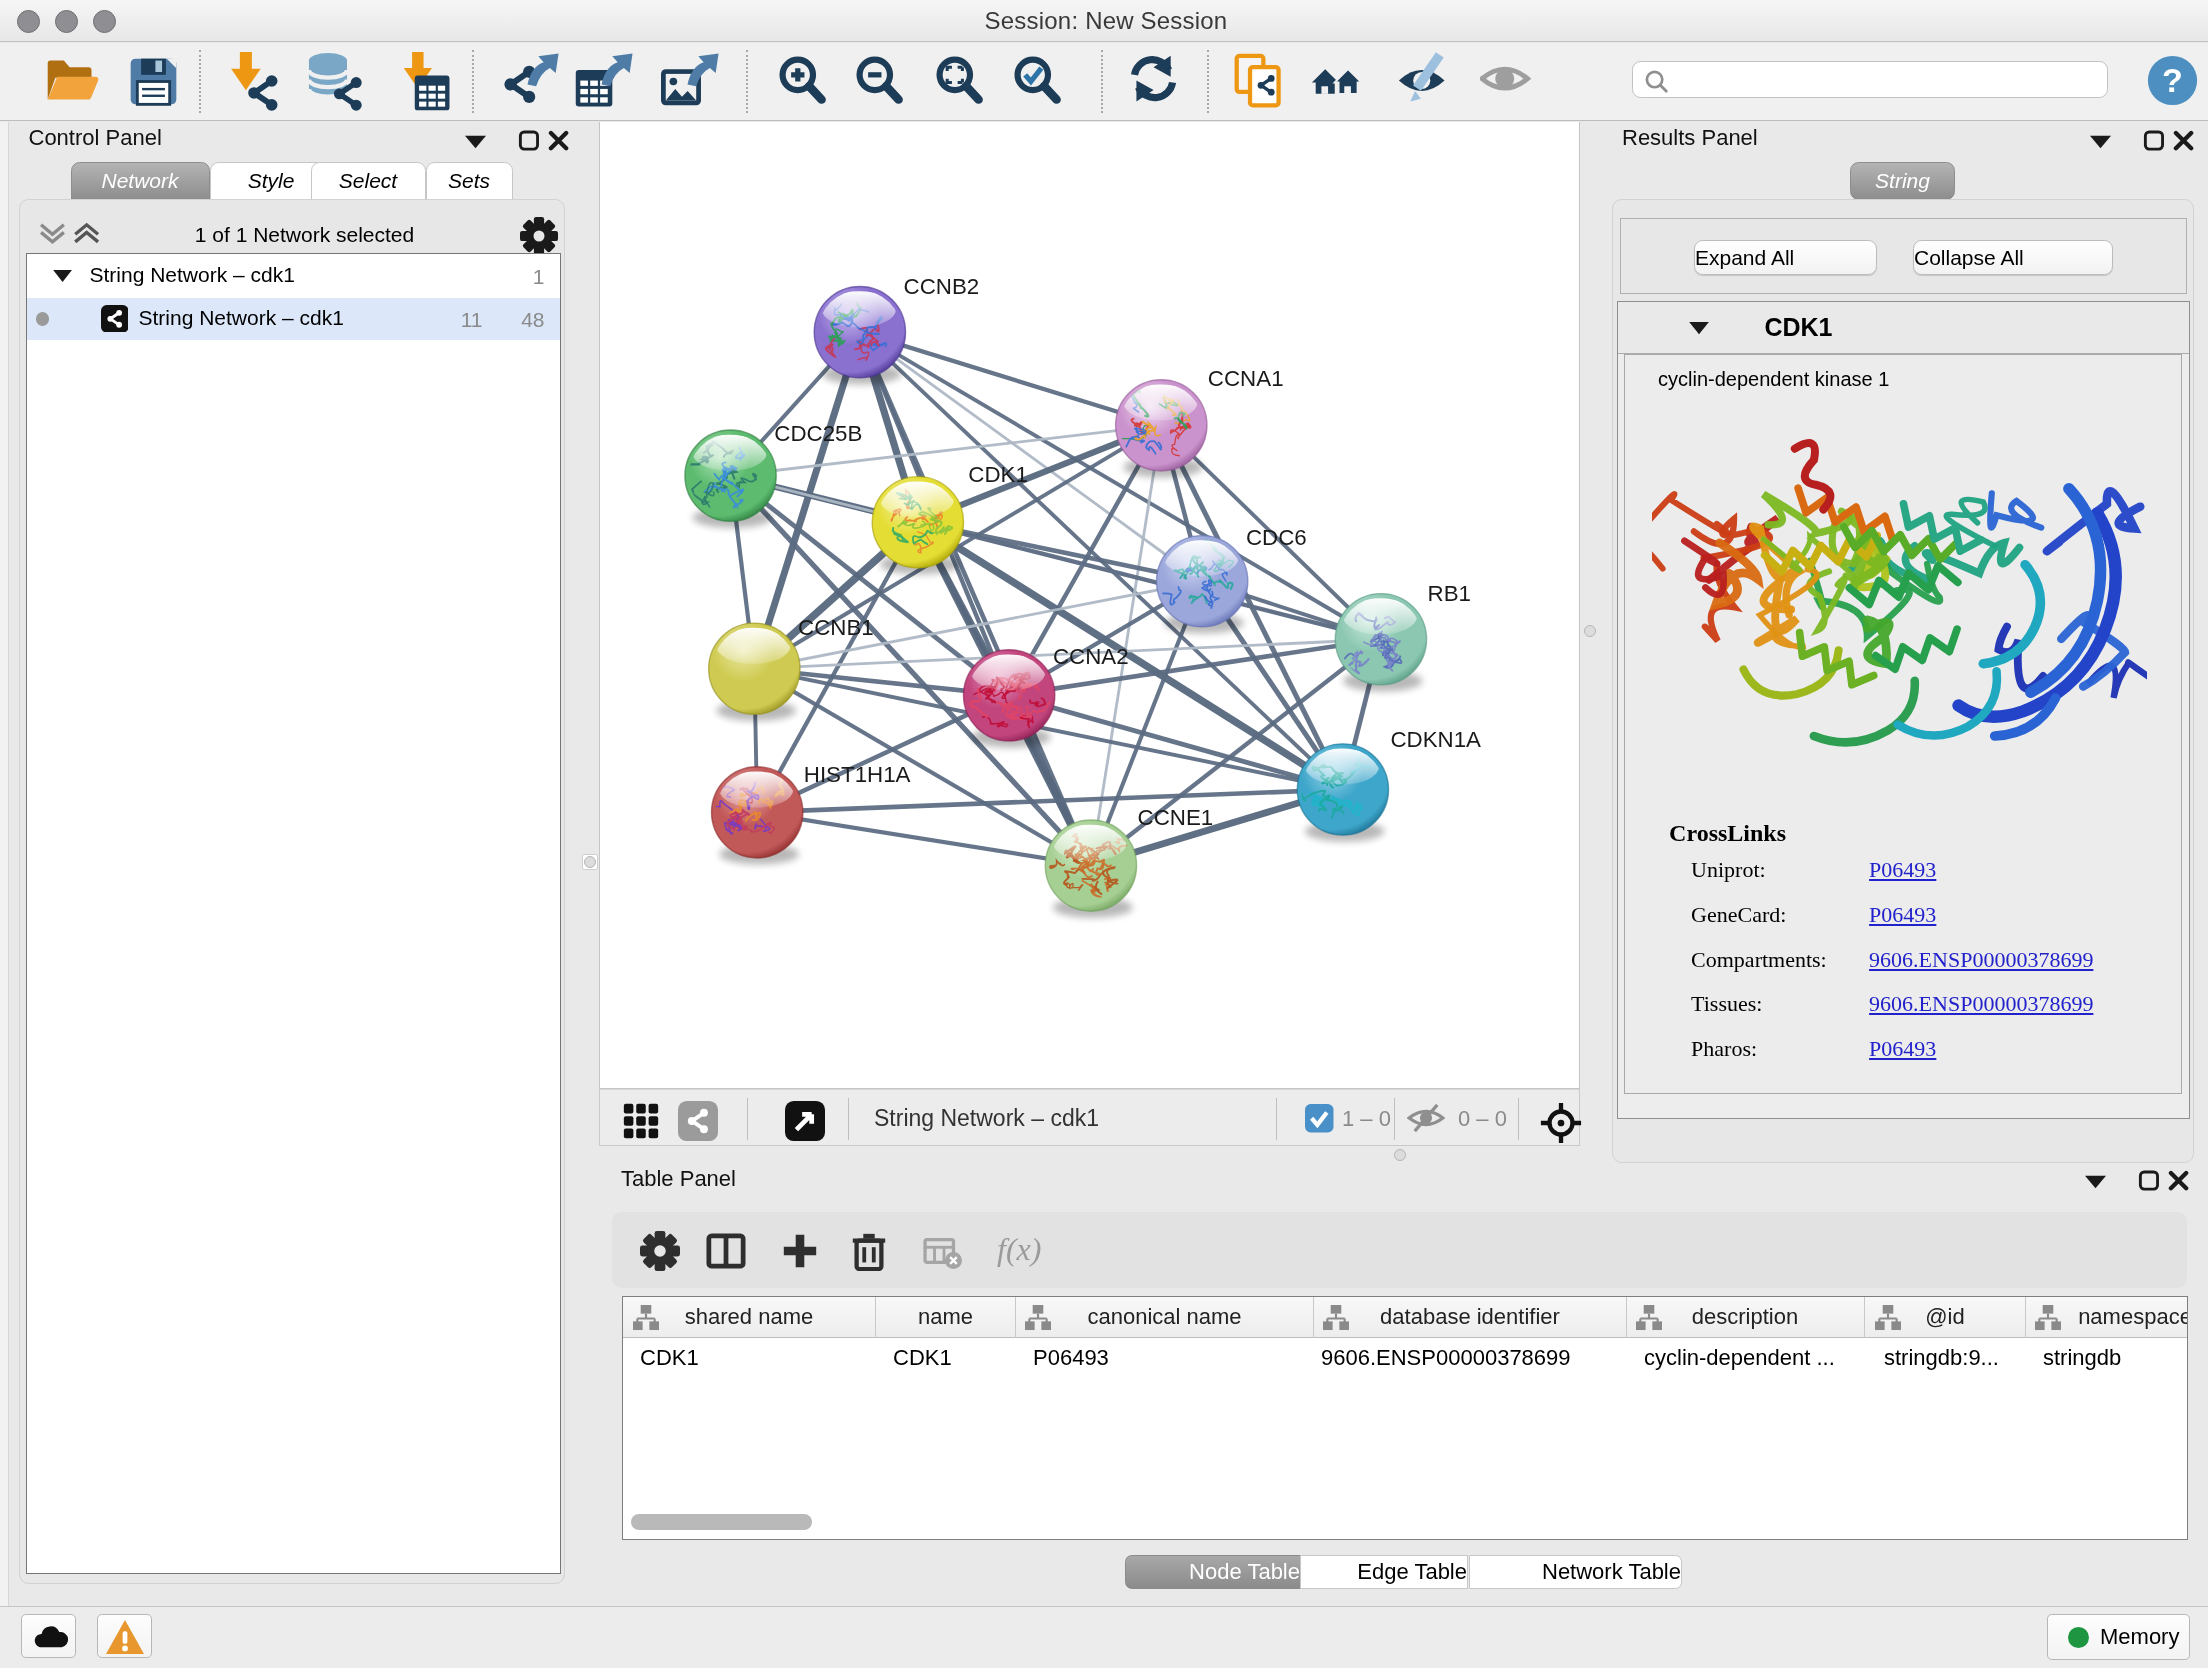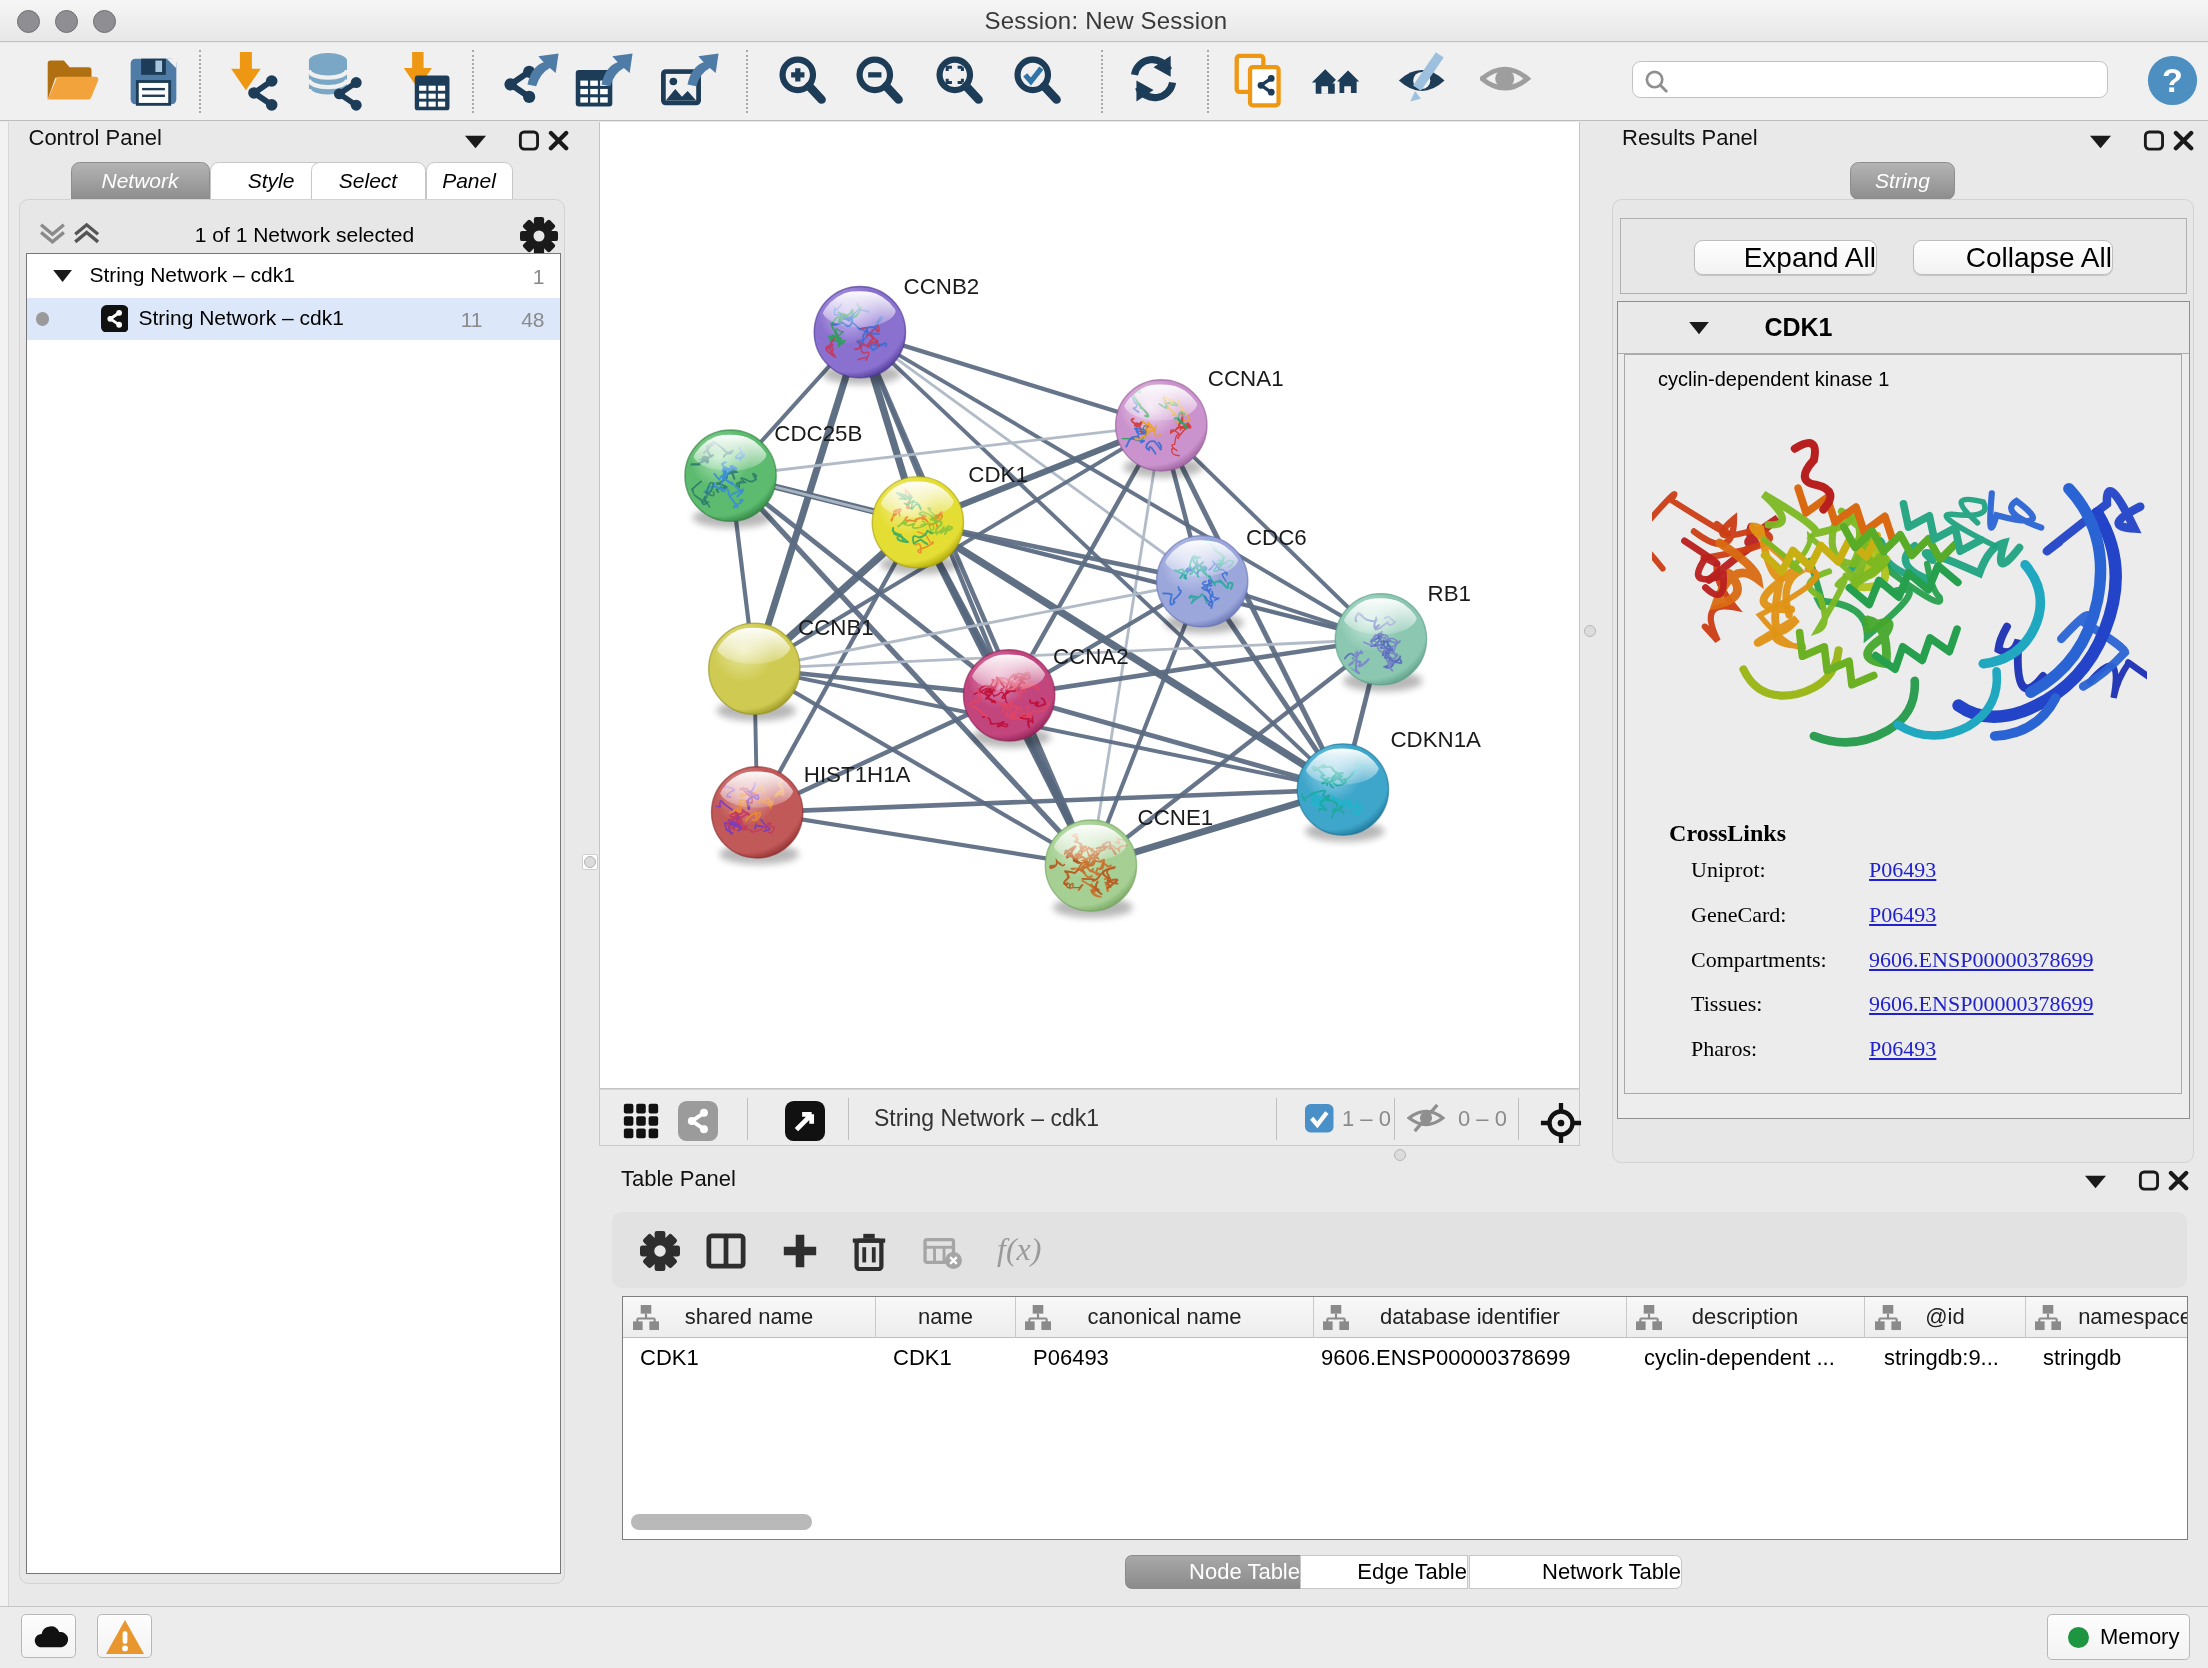--- a/index.html
+++ b/index.html
@@ -29,21 +29,21 @@
 .num{position:absolute;top:9.5px;color:#8a8a8a;font-size:21px;}
 #netview{position:absolute;left:599px;top:122px;width:981px;height:967px;background:#fff;
   border:1px solid #c5c5c5;border-top:none;}
 #netstrip{position:absolute;left:599px;top:1089px;width:981px;height:57px;background:#ececec;
   border:1px solid #c9c9c9;border-top:1px solid #d6d6d6;}
 .ssep{position:absolute;top:7.6px;height:42px;width:0;border-left:1px solid #bfbfbf;}
 #rpanel{position:absolute;left:1605px;top:122px;width:594px;height:1126px;}
 #rp-body{position:absolute;left:6.7px;top:77px;width:582px;height:964px;background:#e7e7e7;
   border:1px solid #d2d2d2;border-radius:9.5px;}
 .btn{position:absolute;background:linear-gradient(#ffffff,#f2f2f2);border:1px solid #bcbcbc;
-  border-radius:8.6px;font-size:28px;color:#000;text-align:right;
+  border-radius:8.6px;font-size:21px;color:#000;text-align:left;
   box-shadow:0 1px 1px rgba(0,0,0,.15);}
 #rp-scroll{position:absolute;left:12.4px;top:179px;width:573px;height:818px;
   border:1.4px solid #8f8f8f;background:#ededed;}
 #cdk1bar{position:absolute;left:0;top:0;width:100%;height:52px;background:#e9e9e9;
   border-bottom:1px solid #adadad;}
 #rp-inner{position:absolute;left:5.7px;top:52px;width:558px;height:740px;
   border:1px solid #a9a9a9;background:#ececec;}
 .serif{font-family:"Liberation Serif",serif;}
 .xlink{color:#2222cc;text-decoration:underline;}
 #tpanel{position:absolute;left:590px;top:1158px;width:1609px;height:444px;}
@@ -236,21 +236,21 @@
 <div id="cpanel">
     <div class="ptitle abs" style="left:19px;top:2.9px">Control Panel</div>
     <svg class="abs" style="left:455px;top:7.6px" width="105" height="25" viewBox="0 0 110 26">
       <polygon points="0,6 22,6 11.0,19" fill="#1a1a1a"></polygon>
       <rect x="58" y="2" width="18" height="18" rx="4" fill="none" stroke="#1a1a1a" stroke-width="3"></rect>
       <path d="M90 3 L106 19 M106 3 L90 19" stroke="#1a1a1a" stroke-width="4.5" stroke-linecap="round"></path>
     </svg>
     <div class="tab tabsel" style="left:61px;top:40px;width:139px">Network</div>
     <div class="tab" style="left:200px;top:40px;width:123px">Style</div>
     <div class="tab" style="left:301px;top:40px;width:115px">Select</div>
-    <div class="tab" style="left:416px;top:40px;width:87px">Panel</div>
+    <div class="tab" style="left:416px;top:40px;width:87px">Sets</div>
     <div id="cp-body"></div>
     <svg class="abs" style="left:27px;top:99px" width="67" height="28.5" viewBox="0 0 70 30">
       <path d="M4 4 l12 10 12-10 M4 12 l12 10 12-10" fill="none" stroke="#8a8a8a" stroke-width="3.5" transform="translate(0,0)"></path>
       <path d="M40 14 l12-10 12 10 M40 22 l12-10 12 10" fill="none" stroke="#555" stroke-width="3.5"></path>
     </svg>
     <div class="abs" style="left:124px;top:101px;width:342px;text-align:center;font-size:21px">1 of 1 Network selected</div>
     <svg class="abs" style="left:510px;top:95px" width="38" height="38" viewBox="0 0 40 40">
       <g transform="translate(20,20) scale(0.7692307692307693)">
         <rect x="-7" y="-26" width="14" height="14" rx="3" fill="#1a1a1a" transform="rotate(0)"></rect>
         <rect x="-7" y="-26" width="14" height="14" rx="3" fill="#1a1a1a" transform="rotate(45)"></rect>

